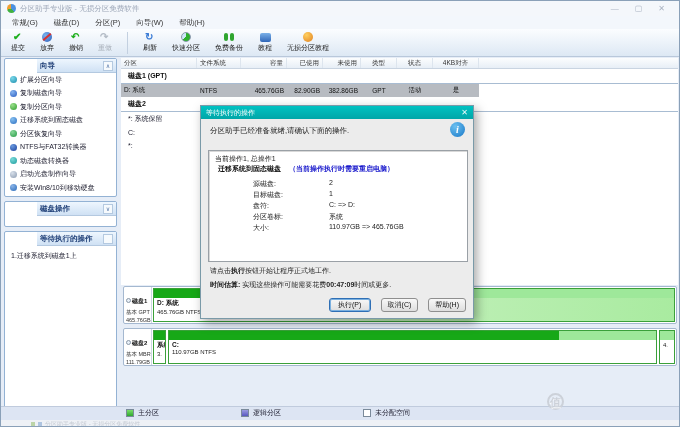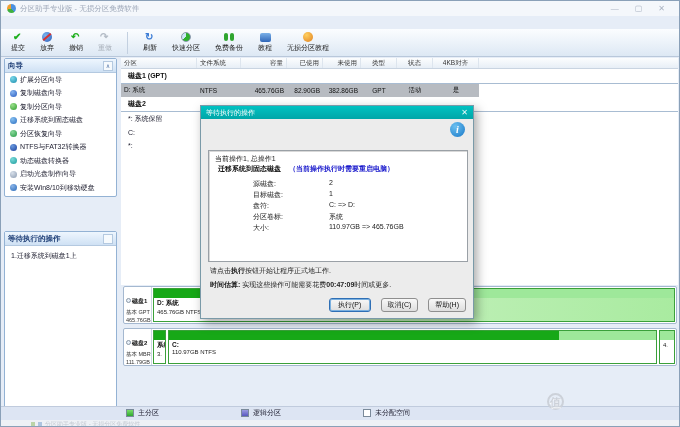--- a/index.html
+++ b/index.html
@@ -37,21 +37,21 @@
   .ico.pie { border-radius:50%; border:1px solid #8899aa; background:conic-gradient(#2fb02f 0 65%, #cde8f8 65% 100%); }
   .ico.binoc { width:11px; } 
   .ico.binoc i { position:absolute; left:0; top:1px; width:4px; height:8px; background:#2fa52f; border-radius:2px;
                  box-shadow:6px 0 0 #2fa52f; }
   .ico.monitor { width:11px; height:9px; margin-top:1px; border-radius:2px; background:linear-gradient(#7ab0e8,#2f66b8); }
   .ico.orange { border-radius:50%; background:radial-gradient(circle at 35% 30%, #ffd060, #e08020); }
 
   
   .panel { position:absolute; left:3px; width:113px; background:#fff; border:1px solid #93b2d4; border-radius:2px; }
   .panel-head { height:14px; background:linear-gradient(#eef6fe,#cfe1f4); border-bottom:1px solid #b4c9e0;
-                display:flex; align-items:center; padding:0 3px; }
+                display:flex; align-items:center; padding:0 3px;margin-left:32px; }
   .panel-title { font-size:7.5px; font-weight:bold; color:#1f3f77; }
   .panel-caret { margin-left:auto; width:10px; height:10px; border:1px solid #b4c9e0; background:#f6fafd;
                  font-size:6px; color:#5577aa; text-align:center; line-height:8px; }
   .wiz-item { display:flex; align-items:center; gap:3px; height:13.5px; padding-left:5px; }
   .wiz-item span.lbl { font-size:7px; color:#223; white-space:nowrap; }
   .dot { width:7px; height:7px; border-radius:50%; flex:none; }
   .c1{background:radial-gradient(circle at 35% 30%,#7ad8ea,#1b8cab);} .c2{background:radial-gradient(circle at 35% 30%,#86b4f0,#2a5cc0);}
   .c3{background:radial-gradient(circle at 35% 30%,#9ae08a,#2f9c2f);} .c4{background:radial-gradient(circle at 35% 30%,#86c0f0,#2a6cc0);}
   .c5{background:radial-gradient(circle at 35% 30%,#8ad89a,#259a45);} .c6{background:radial-gradient(circle at 35% 30%,#6a9ae0,#1b3f9a);}
   .c7{background:radial-gradient(circle at 35% 30%,#7adada,#1b9a9a);} .c8{background:radial-gradient(circle at 35% 30%,#d8e0ea,#8a9ab0);}
@@ -144,20 +144,27 @@
   <div class="titlebar">
     <span class="app-icon"></span>
     <span class="title-text">分区助手专业版 - 无损分区免费软件</span>
     <span class="win-controls">
       <span>—</span>
       <span>▢</span>
       <span>✕</span>
     </span>
   </div>
 
+  <div class="menubar">
+    <span class="menu-item">常规(G)</span>
+    <span class="menu-item">磁盘(D)</span>
+    <span class="menu-item">分区(P)</span>
+    <span class="menu-item">向导(W)</span>
+    <span class="menu-item">帮助(H)</span>
+  </div>
 
   <div class="toolbar">
     <div class="tb-item">
       <span class="ico glyph g-green">✔</span>
       <span class="tb-label">提交</span>
     </div>
     <div class="tb-item">
       <span class="ico discard">
           <span class="slash"></span>
         </span>
@@ -232,20 +239,26 @@
     <div class="wiz-item">
       <span class="dot c8"></span>
       <span class="lbl">启动光盘制作向导</span>
     </div>
     <div class="wiz-item">
       <span class="dot c9"></span>
       <span class="lbl">安装Win8/10到移动硬盘</span>
     </div>
   </div>
 
+  <div class="panel" style="top:200px; height:26px;">
+    <div class="panel-head">
+      <span class="panel-title">磁盘操作</span>
+      <span class="panel-caret">∨</span>
+    </div>
+  </div>
 
   <div class="panel" style="top:230px; height:185px;">
     <div class="panel-head">
       <span class="panel-title">等待执行的操作</span>
       <span class="panel-caret"></span>
     </div>
     <div class="pending-item">1.迁移系统到磁盘1上</div>
   </div>
 
   <div class="table">
@@ -352,20 +365,21 @@
     <span class="tb-dot" style="background:#bcd4a8;"></span>
     <span class="tb-dot" style="background:#aec4e0;"></span>
     <span class="taskbar-text">分区助手专业版 - 无损分区免费软件</span>
   </div>
 
   <div class="dialog">
     <div class="dlg-title">
       <span class="dlg-title-text">等待执行的操作</span>
       <span class="dlg-close">✕</span>
     </div>
+    <div class="dlg-msg">分区助手已经准备就绪,请确认下面的操作.</div>
     <div class="info-icon">i</div>
 
     <div class="dlg-box">
       <div class="line1">当前操作1, 总操作1</div>
       <div class="line2">
         <span class="op-name">迁移系统到固态磁盘</span>
         <span class="op-note">（当前操作执行时需要重启电脑）</span>
       </div>
       <div class="detail-row" style="top:28px;">
         <span class="detail-label">源磁盘:</span>

